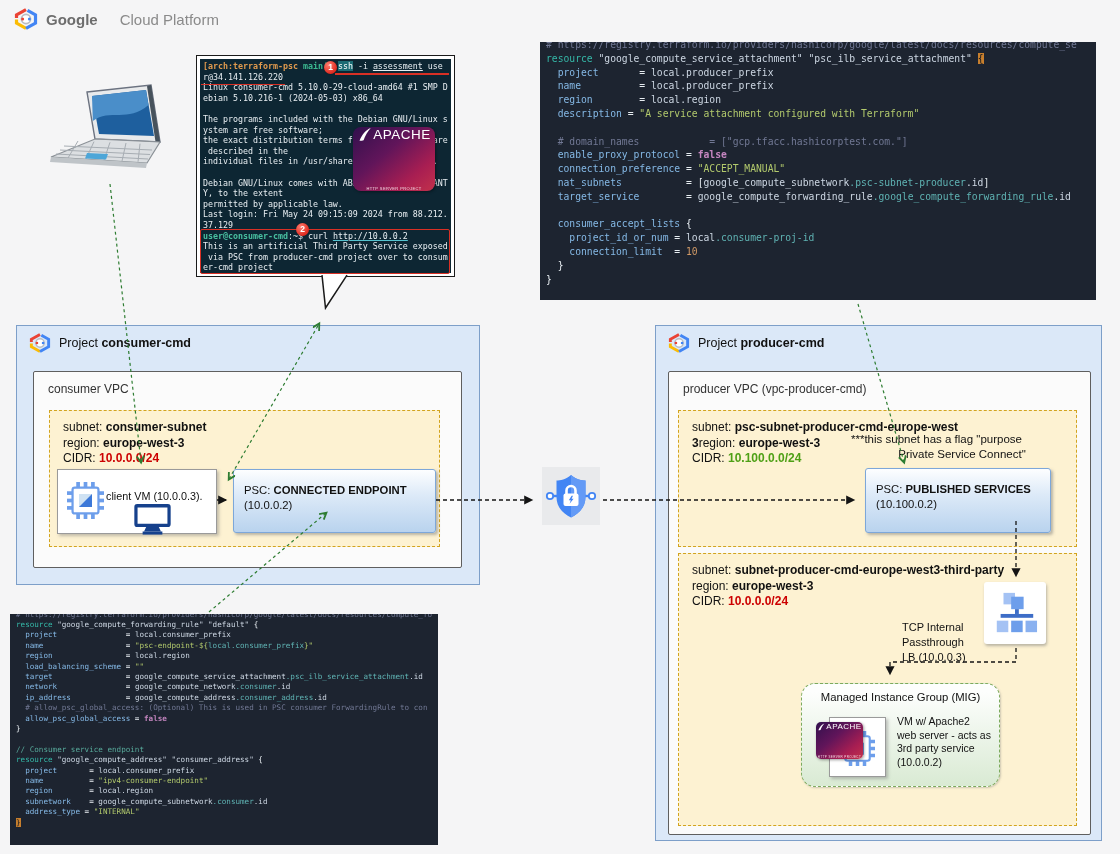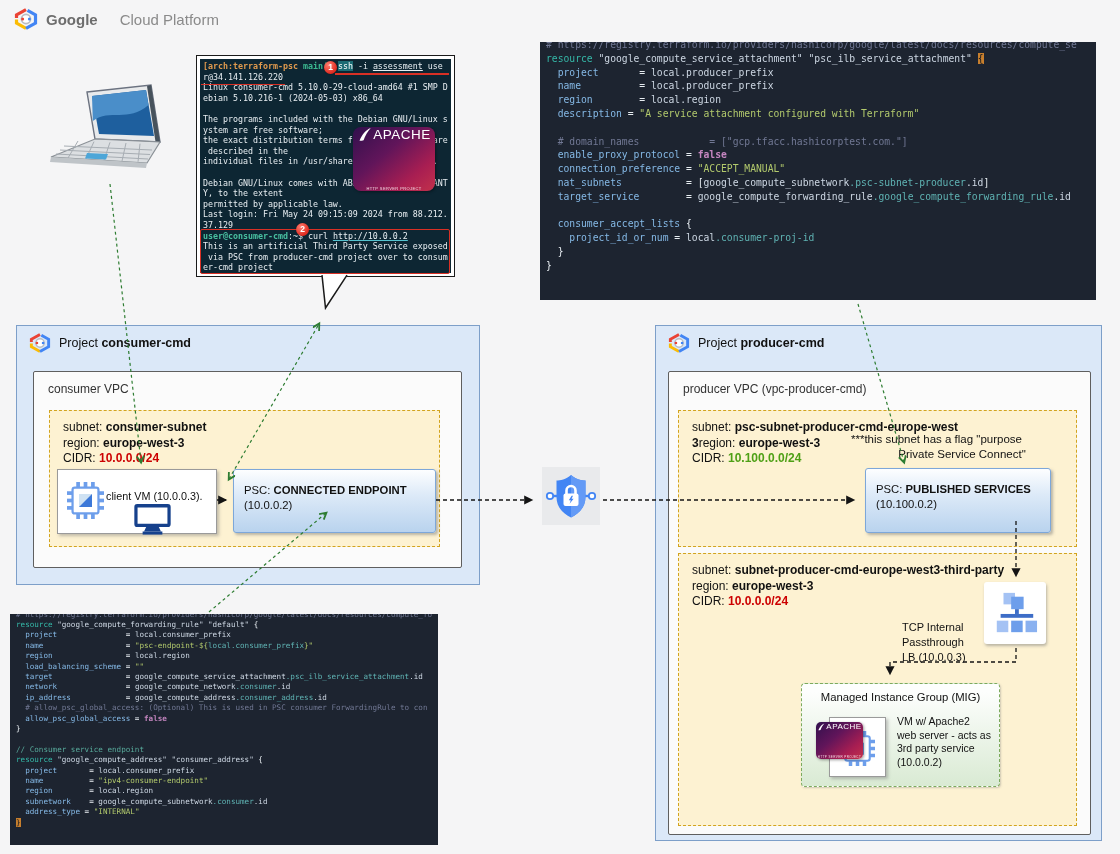--- a/index.html
+++ b/index.html
@@ -18,21 +18,21 @@
   .vpc-label{position:absolute;left:14px;top:10px;font-size:12px;color:#333;}
   .subnet{background:#fdf2d2;border:1px dashed #d2a41f;}
   .subnet-text{position:absolute;left:13px;top:9px;font-size:12px;color:#111;line-height:15.5px;}
   .red{color:#cc0000;font-weight:bold;}
   .grn{color:#4ea016;font-weight:bold;}
   b.v{font-weight:bold;}
 
   
   .card{background:#fff;border:1px solid #9a9a9a;box-shadow:2px 2px 3px rgba(120,120,120,.45);}
   .psc-card{border:1px solid #7da7d9;border-radius:3px;background:linear-gradient(#fdfeff 0%,#ddeaf8 40%,#b9d3ee 100%);box-shadow:2px 2px 3px rgba(120,120,120,.5);font-size:11.3px;color:#111;padding:13px 0 0 10px;line-height:15px;}
-  .mig{background:linear-gradient(#fdfefd 8%,#d9ead3 100%);border:1px dashed #7caa5c;border-radius:4px;box-shadow:1px 1px 2px rgba(120,120,120,.35);}
+  .mig{background:linear-gradient(#fdfefd 8%,#d9ead3 100%);border:1px dashed #7caa5c;border-radius:14px;box-shadow:1px 1px 2px rgba(120,120,120,.35);}
   .mig-title{position:absolute;left:0;right:0;top:7px;text-align:center;font-size:11.3px;color:#111;}
   .mig-lines{position:absolute;left:95px;top:31px;font-size:10.5px;line-height:13.5px;color:#111;}
   .lb-label{font-size:11px;line-height:15px;color:#111;}
 
   
   .terminal{left:196px;top:55px;width:259px;height:222px;background:#fff;border:1.5px solid #1a1a1a;z-index:5;box-sizing:border-box;}
   .term-screen{position:absolute;left:3px;top:3px;right:3px;bottom:3px;background:#0d2633;overflow:hidden;padding:2px 3px;box-sizing:border-box;}
   .term-screen .cl{font-family:"DejaVu Sans Mono",monospace;font-size:8.3px;line-height:10.6px;white-space:pre;color:#e8eef2;}
   .tk-w{color:#e8eef2;}
   .tk-arch{color:#e09a4e;font-weight:bold;}
@@ -324,20 +324,21 @@
         <div class="cl"><span class="tk-prop">  description</span><span class="tk-w"> = </span><span class="tk-strv">"A service attachment configured with Terraform"</span></div>
         <div class="cl">&nbsp;</div>
         <div class="cl"><span class="tk-com">  # domain_names            = ["gcp.tfacc.hashicorptest.com."]</span></div>
         <div class="cl"><span class="tk-prop">  enable_proxy_protocol</span><span class="tk-w"> = </span><span class="tk-bool">false</span></div>
         <div class="cl"><span class="tk-prop">  connection_preference</span><span class="tk-w"> = </span><span class="tk-strv">"ACCEPT_MANUAL"</span></div>
         <div class="cl"><span class="tk-prop">  nat_subnets</span><span class="tk-w">           = [</span><span class="tk-ref">google_compute_subnetwork</span><span class="tk-attr">.psc-subnet-producer</span><span class="tk-ref">.id</span><span class="tk-w">]</span></div>
         <div class="cl"><span class="tk-prop">  target_service</span><span class="tk-w">        = </span><span class="tk-ref">google_compute_forwarding_rule</span><span class="tk-attr">.google_compute_forwarding_rule</span><span class="tk-ref">.id</span></div>
         <div class="cl">&nbsp;</div>
         <div class="cl"><span class="tk-prop">  consumer_accept_lists</span><span class="tk-w"> {</span></div>
         <div class="cl"><span class="tk-prop">    project_id_or_num</span><span class="tk-w"> = </span><span class="tk-ref">local</span><span class="tk-attr">.consumer-proj-id</span></div>
+        <div class="cl"><span class="tk-prop">    connection_limit </span><span class="tk-w"> = </span><span class="tk-num">10</span></div>
         <div class="cl"><span class="tk-w">  }</span></div>
         <div class="cl"><span class="tk-w">}</span></div>
       </div>
   </div>
   <div class="abs codeblock code-f">
     <div class="inner">
         <div class="cl"><span class="tk-com"># https://registry.terraform.io/providers/hashicorp/google/latest/docs/resources/compute_fo</span></div>
         <div class="cl"><span class="tk-key">resource</span><span class="tk-w"> </span><span class="tk-str">"google_compute_forwarding_rule"</span><span class="tk-w"> </span><span class="tk-str">"default"</span><span class="tk-w"> {</span></div>
         <div class="cl"><span class="tk-prop">  project</span><span class="tk-w">               = </span><span class="tk-ref">local.consumer_prefix</span></div>
         <div class="cl"><span class="tk-prop">  name</span><span class="tk-w">                  = </span><span class="tk-strv">"psc-endpoint-${</span><span class="tk-attr">local.consumer_prefix</span><span class="tk-strv">}"</span></div>

